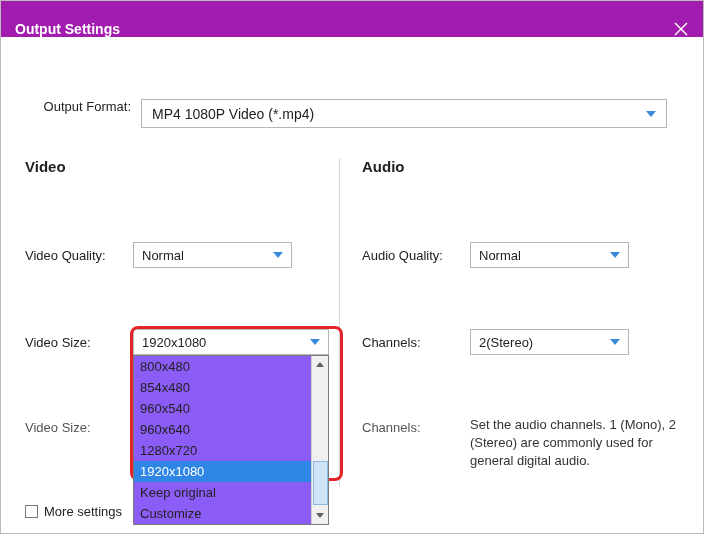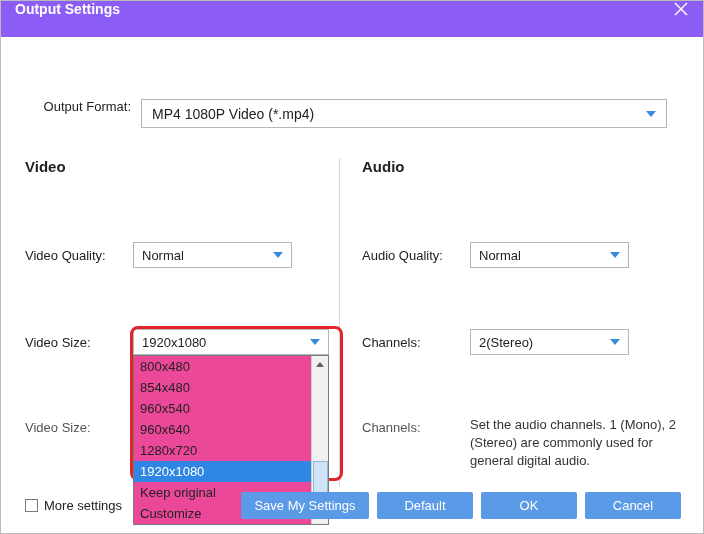--- a/index.html
+++ b/index.html
@@ -1,39 +1,39 @@
 <!DOCTYPE html>
 <html><head>
 <meta charset="utf-8">
 <style>
   * { box-sizing: border-box; margin: 0; padding: 0; font-family: "Segoe UI", Tahoma, Arial, sans-serif; }
   body { background: #fff; width: 704px; height: 534px; overflow: hidden; }
   .window { width: 704px; height: 534px; border: 1px solid #bbb; background: #fff; position: relative; }
-  .titlebar { height: 36px; background: #8b5cf6; display: flex; align-items: flex-start; justify-content: space-between; padding: 0 14px; color: #fff; }
+  .titlebar { height: 36px; background: #a21caf; display: flex; align-items: flex-end; justify-content: space-between; padding: 0 14px; color: #fff; }
   .titlebar .title { font-size: 14px; font-weight: 600; }
   .titlebar .close { width: 16px; height: 16px; stroke: #fff; cursor: pointer; }
   .format-row { display: flex; align-items: flex-start; padding: 22px 36px 0 36px; margin-top: 40px; }
   .format-row .label { width: 104px; text-align: right; padding-right: 10px; font-size: 13px; color: #222; }
   .format-select { flex: 1; height: 29px; border: 1px solid #b6b6b6; border-radius: 0; display: flex; align-items: center; justify-content: space-between; padding: 0 10px; font-size: 14px; color: #222; background: #fff; }
   .dropdown-arrow { width: 0; height: 0; border-left: 5px solid transparent; border-right: 5px solid transparent; border-top: 6px solid #3a8adb; }
   .columns { display: flex; padding: 30px 24px 0 24px; }
   .col { display: flex; flex-direction: column; gap: 45px; }
   .col-left { width: 334px; padding-right: 10px; position: relative; }
   .col-right { flex: 1; border-left: 1px solid #d8d8d8; padding-left: 22px; }
   .section-title { font-size: 15px; font-weight: 700; color: #222; margin-bottom: 22px; }
   .field-row { display: flex; align-items: center; margin-bottom: 16px; }
   .field-row.top { align-items: flex-start; }
   .field-label { width: 108px; font-size: 13px; color: #222; }
   .field-label.bold { font-weight: 400; }
   .field-label.light { color: #555; padding-top: 4px; }
   .select { width: 159px; height: 26px; border: 1px solid #b6b6b6; display: flex; align-items: center; justify-content: space-between; padding: 0 8px; font-size: 13px; color: #222; background: #fff; }
   .combo-wrap { width: 196px; position: relative; }
   .combo-closed { width: 196px; height: 26px; border: 1px solid #b6b6b6; display: flex; align-items: center; justify-content: space-between; padding: 0 8px; font-size: 13px; color: #222; background: #fff; }
   .highlight-box { position: absolute; top: -3px; left: -3px; width: 213px; height: 155px; border: 3px solid #e3242b; border-radius: 8px; pointer-events: none; }
-  .combo-list { position: absolute; top: 26px; left: 0; width: 196px; border: 1px solid #7a7a7a; background: #ec4899; display: flex; }
+  .combo-list { position: absolute; top: 26px; left: 0; width: 196px; border: 1px solid #7a7a7a; background: #8b5cf6; display: flex; }
   .combo-items { flex: 1; }
   .combo-item { padding: 2px 6px; font-size: 13px; color: #222; cursor: default; line-height: 17px; }
   .combo-item.selected { background: #2f86e5; color: #fff; }
   .combo-scroll { width: 17px; background: #f0f0f0; border-left: 1px solid #cfcfcf; display: flex; flex-direction: column; align-items: center; }
   .scroll-btn { width: 17px; height: 17px; display: flex; align-items: center; justify-content: center; }
   .scroll-btn .tri-up { width: 0; height: 0; border-left: 4px solid transparent; border-right: 4px solid transparent; border-bottom: 5px solid #606060; }
   .scroll-btn .tri-down { width: 0; height: 0; border-left: 4px solid transparent; border-right: 4px solid transparent; border-top: 5px solid #606060; }
   .scroll-track { flex: 1; display: flex; flex-direction: column; }
   .scroll-spacer { flex: 1; }
   .scroll-thumb { width: 15px; height: 44px; background: #cfe3f6; border: 1px solid #8db8e0; margin-bottom: 2px; }
@@ -143,21 +143,15 @@
         <div class="desc-text">Set the audio channels. 1 (Mono), 2 (Stereo) are commonly used for general digital audio.</div>
       </div>
     </div>
   </div>
 
   <div class="footer">
     <div class="more-settings">
       <div class="checkbox"></div>
       <span>More settings</span>
     </div>
-    <div class="buttons-right">
-      <div class="btn wide">Save My Settings</div>
-      <div class="btn">Default</div>
-      <div class="btn">OK</div>
-      <div class="btn">Cancel</div>
-    </div>
   </div>
 
 </div>
 
 </body></html>

